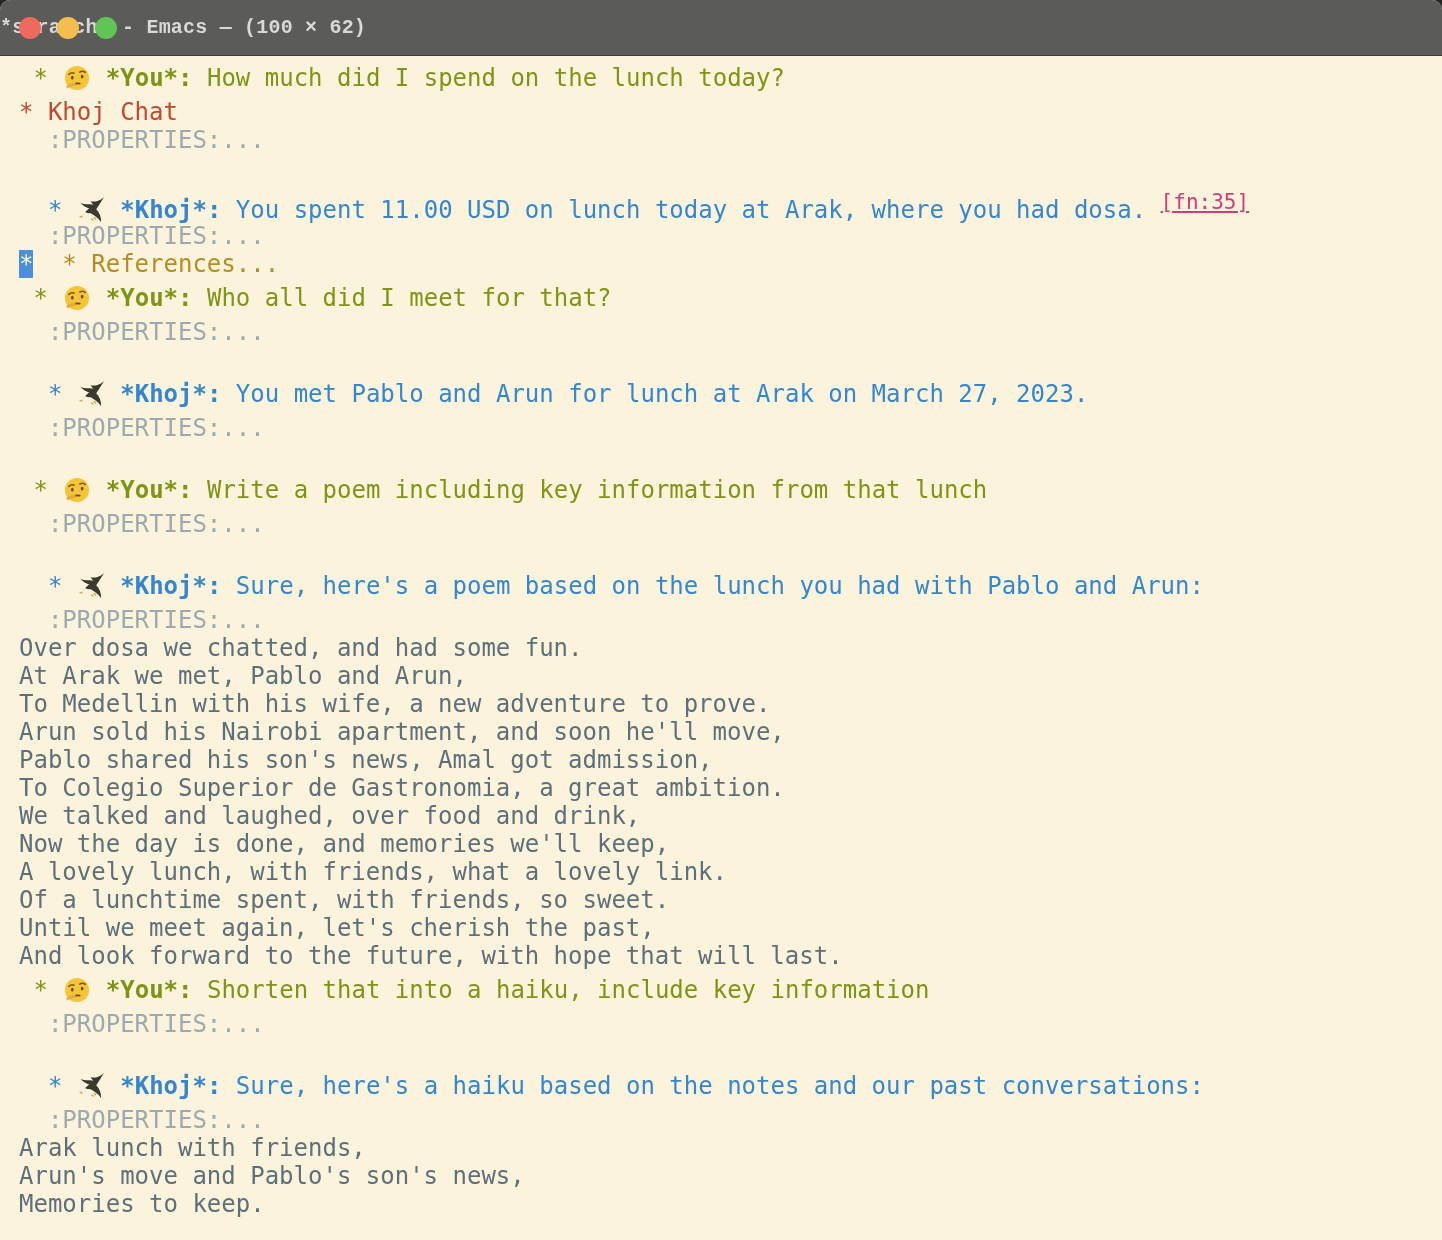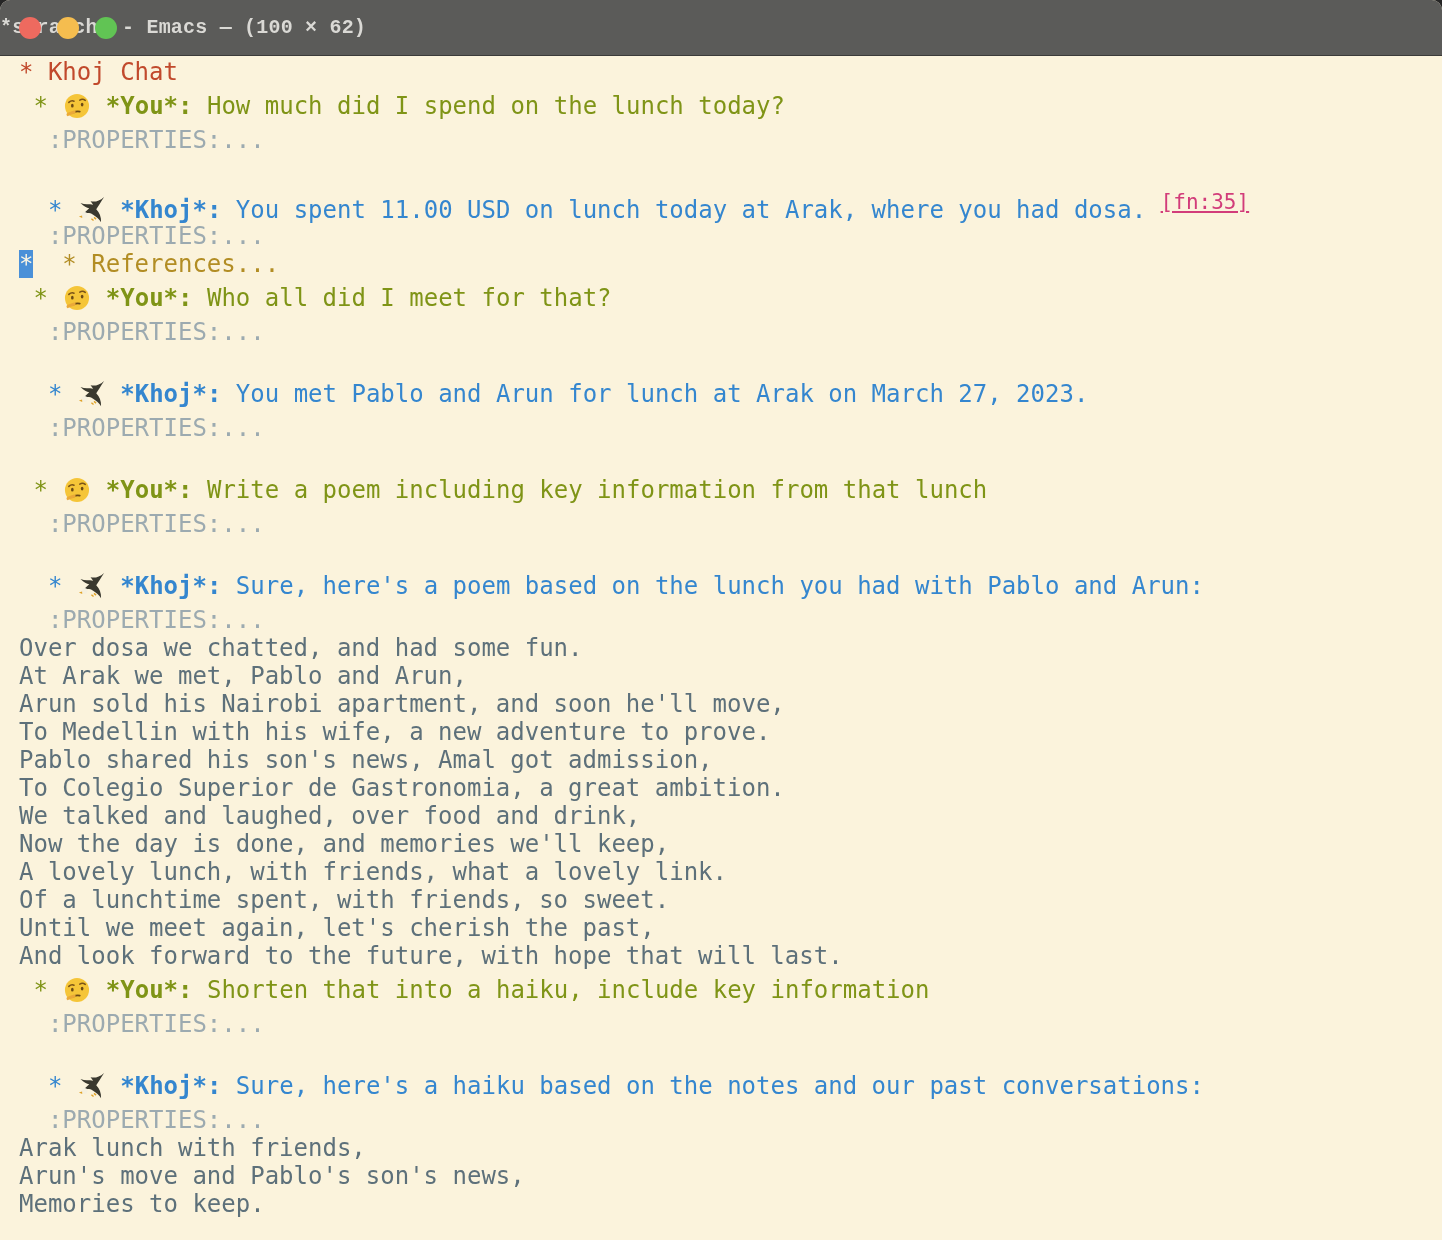--- a/index.html
+++ b/index.html
@@ -66,30 +66,30 @@
 <div class="window">
   <div class="titlebar">
     <div class="lights">
       <button class="light red"></button>
       <button class="light yellow"></button>
       <button class="light green"></button>
     </div>
     <div class="title">*scratch* - Emacs — (100 × 62)</div>
   </div>
   <div class="buffer" id="buffer">
-      <div class="line "><span class="s-heading">* Khoj Chat</span></div>
       <div class="line tall"><span class="s-you"> * </span><span class="icon"><svg viewBox="0 0 36 36" width="28" height="28">
             <circle cx="18" cy="18" r="15.5" fill="#f5c538"></circle>
             <path d="M7.5 13.4 Q10.8 10.2 14.2 11.8" stroke="#7a5317" stroke-width="2" fill="none" stroke-linecap="round"></path>
             <path d="M21.6 10.4 Q25.2 8.2 28.6 10.8" stroke="#7a5317" stroke-width="2" fill="none" stroke-linecap="round"></path>
             <ellipse cx="12" cy="17.6" rx="1.7" ry="2.4" fill="#6b4a16"></ellipse>
             <ellipse cx="24.6" cy="16.2" rx="1.7" ry="2.4" fill="#6b4a16"></ellipse>
             <path d="M13.6 26.4 Q17.6 24 21.6 25.2" stroke="#6b4a16" stroke-width="2.2" fill="none" stroke-linecap="round"></path>
             <path d="M5.8 31.2 q-2.8-2.8 .3-4.6 l7-2.6 q2.9-.7 3.2 1.5 q.2 1.9-2 2.6 l-4.2 1.3 z" fill="#eaa938"></path>
           </svg></span><span class="s-plain"> </span><span class="s-you-bold">*You*:</span><span class="s-you"> How much did I spend on the lunch today?</span></div>
+      <div class="line "><span class="s-heading">* Khoj Chat</span></div>
       <div class="line "><span class="s-props">  :PROPERTIES:...</span></div>
       <div class="line blank"></div>
       <div class="line tall"><span class="s-khoj">  * </span><span class="icon"><svg viewBox="0 0 32 32" width="28" height="28">
             <path d="M31 1 C25.5 6 20.5 7 15.5 6 L18.5 10 C14 9 9 10 4 8 C8 12 11 13.2 14 14 L7.5 20 C12 19 15.2 19.2 18 21 C22 23.8 25.5 26 27.5 30 C27.8 24 25.8 19 22 15.2 C24 12 27 7 31 1 Z" fill="#3a392f"></path>
             <circle cx="8.6" cy="21.6" r="3.3" fill="#f5f0df"></circle>
             <path d="M5.8 22.4 L2.2 23.4 L6 25.2 Z" fill="#dfa32b"></path>
             <path d="M16.5 26 l2.4 2 M19.4 24.4 l2.4 2" stroke="#dfa32b" stroke-width="1.6" fill="none"></path>
           </svg></span><span class="s-plain"> </span><span class="s-khoj-bold">*Khoj*:</span><span class="s-khoj"> You spent 11.00 USD on lunch today at Arak, where you had dosa. </span><span class="s-footnote">[fn:35]</span></div>
       <div class="line "><span class="s-props">  :PROPERTIES:...</span></div>
       <div class="line "><span class="s-cursor">*</span><span class="s-plain">  </span><span class="s-refs">* References...</span></div>
@@ -125,22 +125,22 @@
       <div class="line blank"></div>
       <div class="line tall"><span class="s-khoj">  * </span><span class="icon"><svg viewBox="0 0 32 32" width="28" height="28">
             <path d="M31 1 C25.5 6 20.5 7 15.5 6 L18.5 10 C14 9 9 10 4 8 C8 12 11 13.2 14 14 L7.5 20 C12 19 15.2 19.2 18 21 C22 23.8 25.5 26 27.5 30 C27.8 24 25.8 19 22 15.2 C24 12 27 7 31 1 Z" fill="#3a392f"></path>
             <circle cx="8.6" cy="21.6" r="3.3" fill="#f5f0df"></circle>
             <path d="M5.8 22.4 L2.2 23.4 L6 25.2 Z" fill="#dfa32b"></path>
             <path d="M16.5 26 l2.4 2 M19.4 24.4 l2.4 2" stroke="#dfa32b" stroke-width="1.6" fill="none"></path>
           </svg></span><span class="s-plain"> </span><span class="s-khoj-bold">*Khoj*:</span><span class="s-khoj"> Sure, here's a poem based on the lunch you had with Pablo and Arun:</span></div>
       <div class="line "><span class="s-props">  :PROPERTIES:...</span></div>
       <div class="line "><span class="s-body">Over dosa we chatted, and had some fun.</span></div>
       <div class="line "><span class="s-body">At Arak we met, Pablo and Arun,</span></div>
+      <div class="line "><span class="s-body">To Medellin with his wife, a new adventure to prove.</span></div>
       <div class="line "><span class="s-body">Arun sold his Nairobi apartment, and soon he'll move,</span></div>
-      <div class="line "><span class="s-body">To Medellin with his wife, a new adventure to prove.</span></div>
       <div class="line "><span class="s-body">Pablo shared his son's news, Amal got admission,</span></div>
       <div class="line "><span class="s-body">To Colegio Superior de Gastronomia, a great ambition.</span></div>
       <div class="line "><span class="s-body">We talked and laughed, over food and drink,</span></div>
       <div class="line "><span class="s-body">Now the day is done, and memories we'll keep,</span></div>
       <div class="line "><span class="s-body">A lovely lunch, with friends, what a lovely link.</span></div>
       <div class="line "><span class="s-body">Of a lunchtime spent, with friends, so sweet.</span></div>
       <div class="line "><span class="s-body">Until we meet again, let's cherish the past,</span></div>
       <div class="line "><span class="s-body">And look forward to the future, with hope that will last.</span></div>
       <div class="line tall"><span class="s-you"> * </span><span class="icon"><svg viewBox="0 0 36 36" width="28" height="28">
             <circle cx="18" cy="18" r="15.5" fill="#f5c538"></circle>

